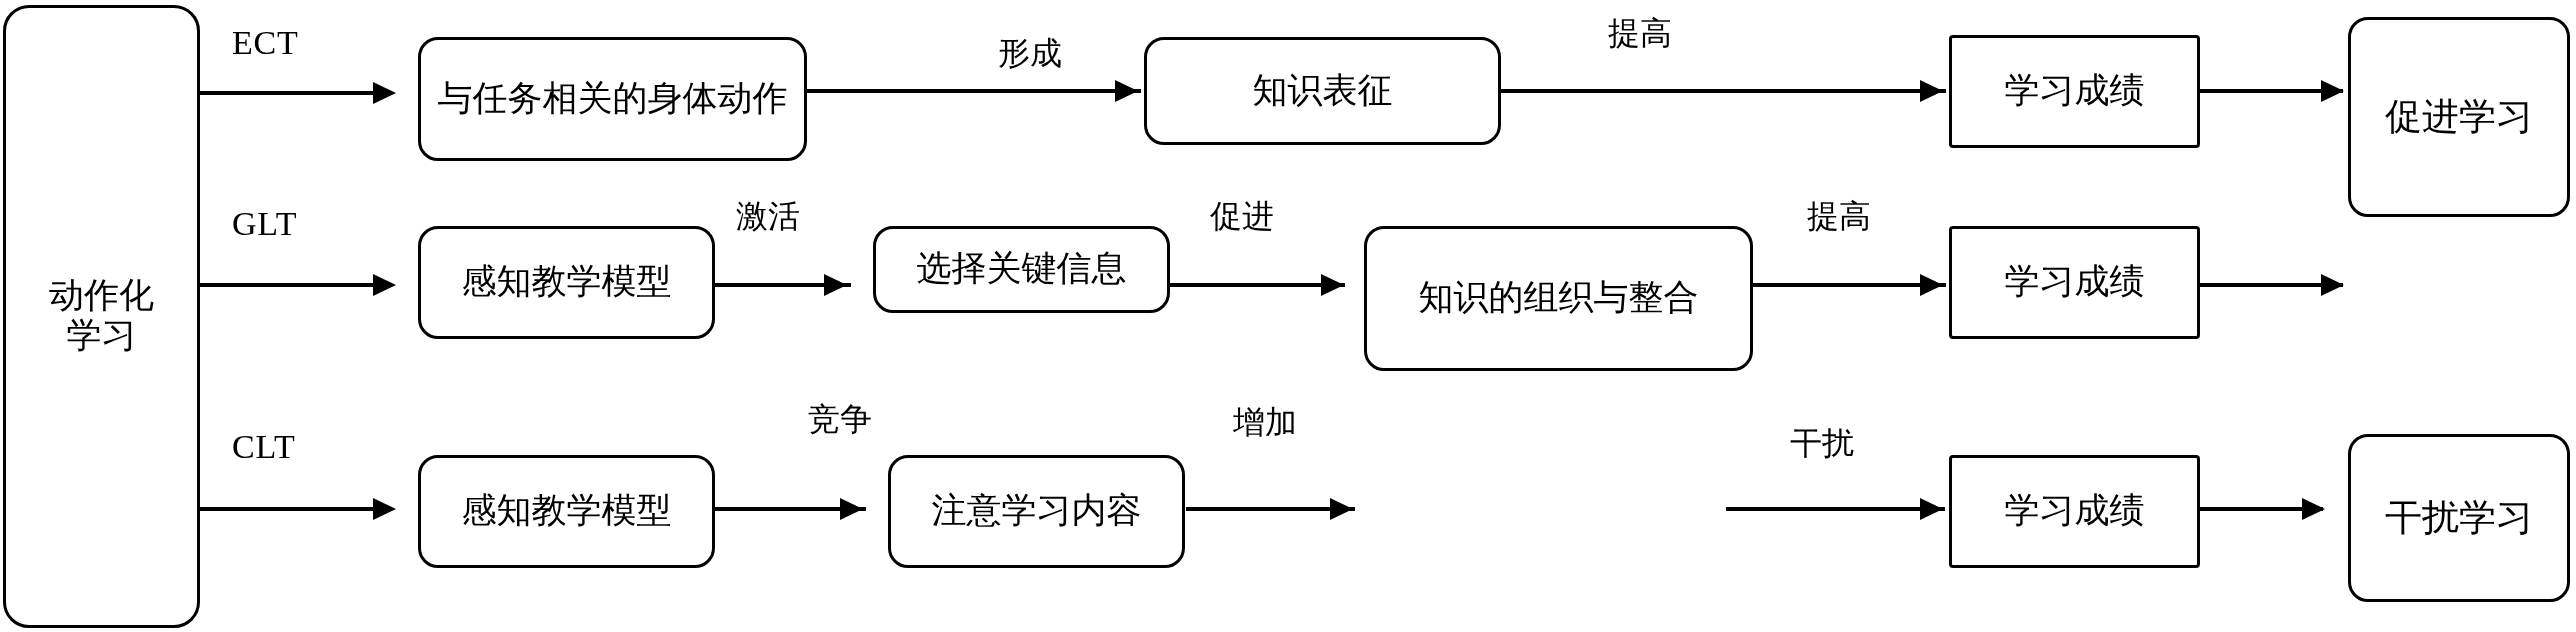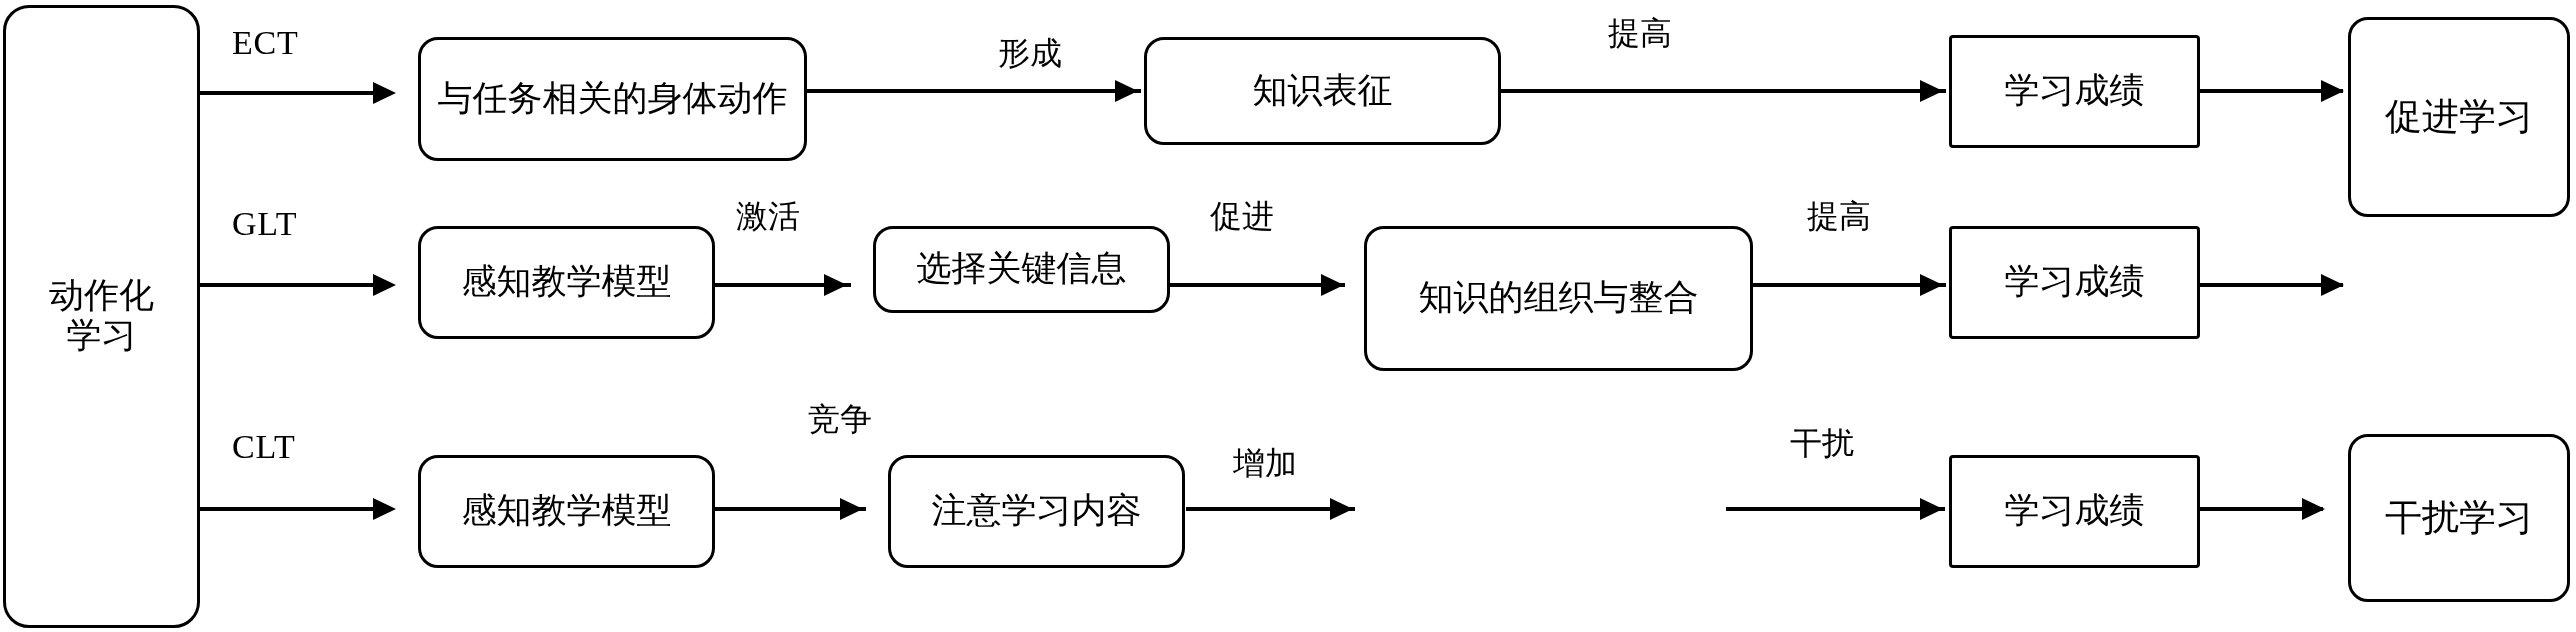--- a/index.html
+++ b/index.html
@@ -123,21 +123,21 @@
   <div class="node rounded-md" style="left:418px; top:455px; width:297px; height:113px; font-size:35px;">感知教学模型</div>
 
   <div class="edge-line" style="left:715px; top:507px; width:151px;"></div>
   <div class="edge-head" style="left:840px; top:498px;"></div>
   <div class="edge-label" style="left:762px; top:403px;margin-left:46px;">竞争</div>
 
   <div class="node rounded-md" style="left:888px; top:455px; width:297px; height:113px; font-size:35px;">注意学习内容</div>
 
   <div class="edge-line" style="left:1186px; top:507px; width:169px;"></div>
   <div class="edge-head" style="left:1330px; top:498px;"></div>
-  <div class="edge-label" style="left:1233px; top:447px;text-align:center;">增加</div>
+  <div class="edge-label" style="left:1233px; top:406px;text-align:center;">增加</div>
 
 
   <div class="edge-line" style="left:1726px; top:507px; width:219px;"></div>
   <div class="edge-head" style="left:1920px; top:498px;"></div>
   <div class="edge-label" style="left:1790px; top:427px;">干扰</div>
 
   <div class="node rounded-sm" style="left:1949px; top:455px; width:251px; height:113px; font-size:35px;">学习成绩</div>
 
   <div class="edge-line" style="left:2200px; top:507px; width:123px;"></div>
   <div class="edge-head" style="left:2302px; top:498px;"></div>

